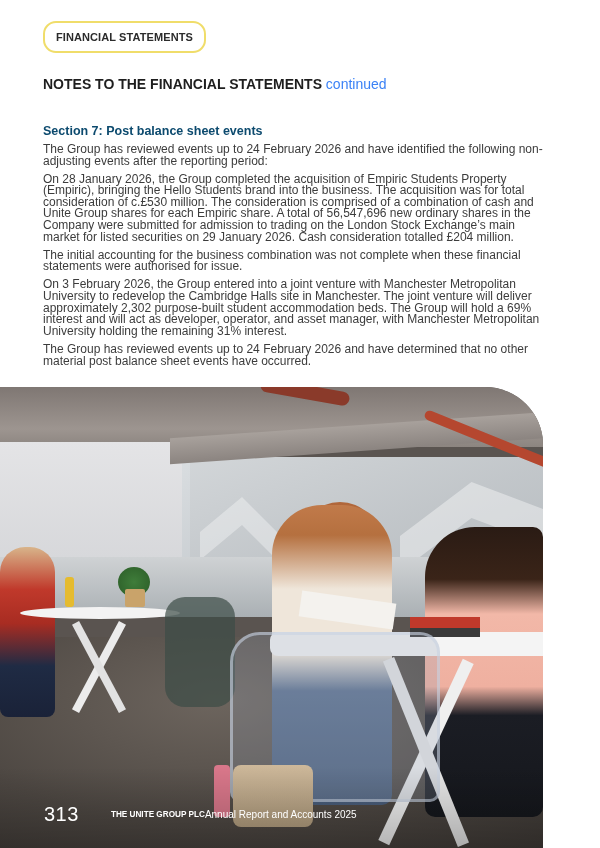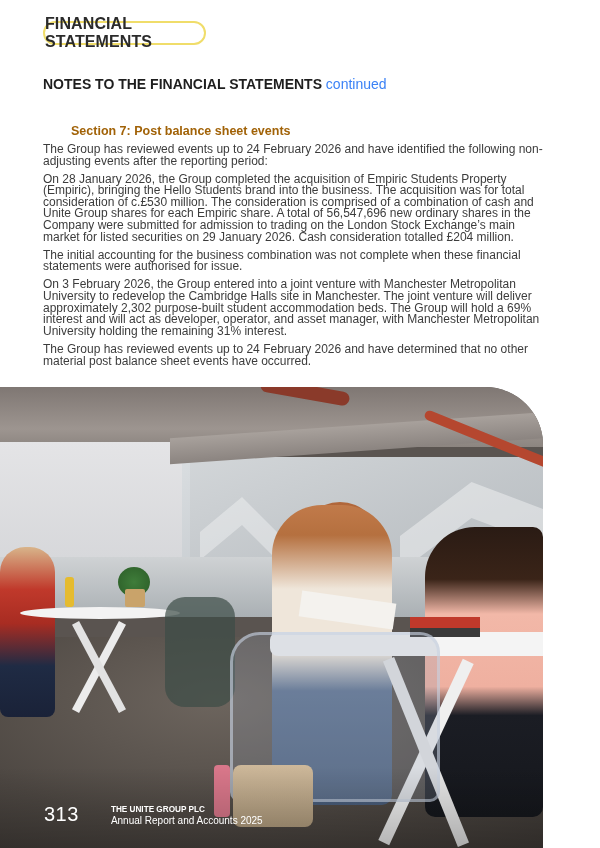--- a/index.html
+++ b/index.html
@@ -1,34 +1,34 @@
 <!DOCTYPE html>
 <html><head>
 <meta charset="utf-8">
 <style>
   * { box-sizing: border-box; margin: 0; padding: 0; }
   html, body { width: 600px; height: 848px; background: #ffffff; overflow: hidden; }
   body { position: relative; font-family: "Liberation Sans", "DejaVu Sans", sans-serif; color: #3a3a3a; }
 
   .badge {
-    position: absolute; left: 43px; top: 21px; width: 163px; height: 24px;
+    position: absolute; left: 43px; top: 21px; width: 163px; height: 32px;
     border: 2px solid #f0dd6a; border-radius: 13px; background: #fff;
     display: flex; align-items: center; justify-content: center;
-    font-size: 16px; font-weight: bold; color: #2b2b2b; letter-spacing: 0.1px;
+    font-size: 11px; font-weight: bold; color: #2b2b2b; letter-spacing: 0.1px;
   }
 
   .page-title {
     position: absolute; left: 43px; top: 76px; font-size: 14px; color: #1e1e1e;
   }
   .page-title .bold { font-weight: bold; }
   .page-title .light { font-weight: normal; color: #3b82f6; }
 
   .content { position: absolute; left: 43px; top: 124px; width: 510px; }
   .section-heading {
-    font-size: 12.5px; font-weight: bold; color: #a16207; margin-bottom: 6px; margin-left: 28px;
+    font-size: 12.5px; font-weight: bold; color: #0c4a6e; margin-bottom: 6px;
   }
   .para {
     font-size: 12px; line-height: 11.6px; color: #3c3c3c; margin-bottom: 6.5px;
   }
 
   .photo {
     position: absolute; left: 0; top: 387px; width: 543px; height: 461px;
     border-top-right-radius: 58px; overflow: hidden;
     background: #5a5450;
   }
@@ -59,21 +59,21 @@
   .chair { left: 230px; top: 245px; width: 210px; height: 170px; border: 3px solid rgba(200,210,225,0.6); border-radius: 30px 20px 10px 10px; background: rgba(150,165,185,0.25); }
   .chair-back-left { left: 165px; top: 210px; width: 70px; height: 110px; background: rgba(60,75,70,0.7); border-radius: 20px; }
   .bag { left: 233px; top: 378px; width: 80px; height: 62px; background: linear-gradient(180deg,#cdb89a,#b49f80); border-radius: 8px; }
   .water { left: 214px; top: 378px; width: 16px; height: 52px; background: #d9778a; border-radius: 4px; }
   .books { left: 410px; top: 230px; width: 70px; height: 20px; background: linear-gradient(180deg,#c0392b 0%,#c0392b 55%,#3a3a3a 55%,#3a3a3a 100%); }
   .paper { left: 300px; top: 210px; width: 95px; height: 26px; background: #f4f2ee; transform: rotate(8deg); }
   .photo-shade { left: 0; top: 380px; width: 543px; height: 81px; background: linear-gradient(180deg,rgba(0,0,0,0) 0%,rgba(0,0,0,0.25) 100%); }
 
   .footer { position: absolute; left: 44px; top: 803px; display: flex; align-items: center; color: #ffffff; }
   .page-number { font-size: 20px; font-weight: normal; margin-right: 32px; letter-spacing: 0.5px; }
-  .footer-text { display: flex; flex-direction: column; line-height: 11px; }
+  .footer-text { display: flex; line-height: 11px; }
   .company { font-size: 8.2px; font-weight: bold; }
   .report { font-size: 10px; }
 </style>
 </head>
 <body>
 
 <div class="badge">
   <span>FINANCIAL STATEMENTS</span>
 </div>
 

